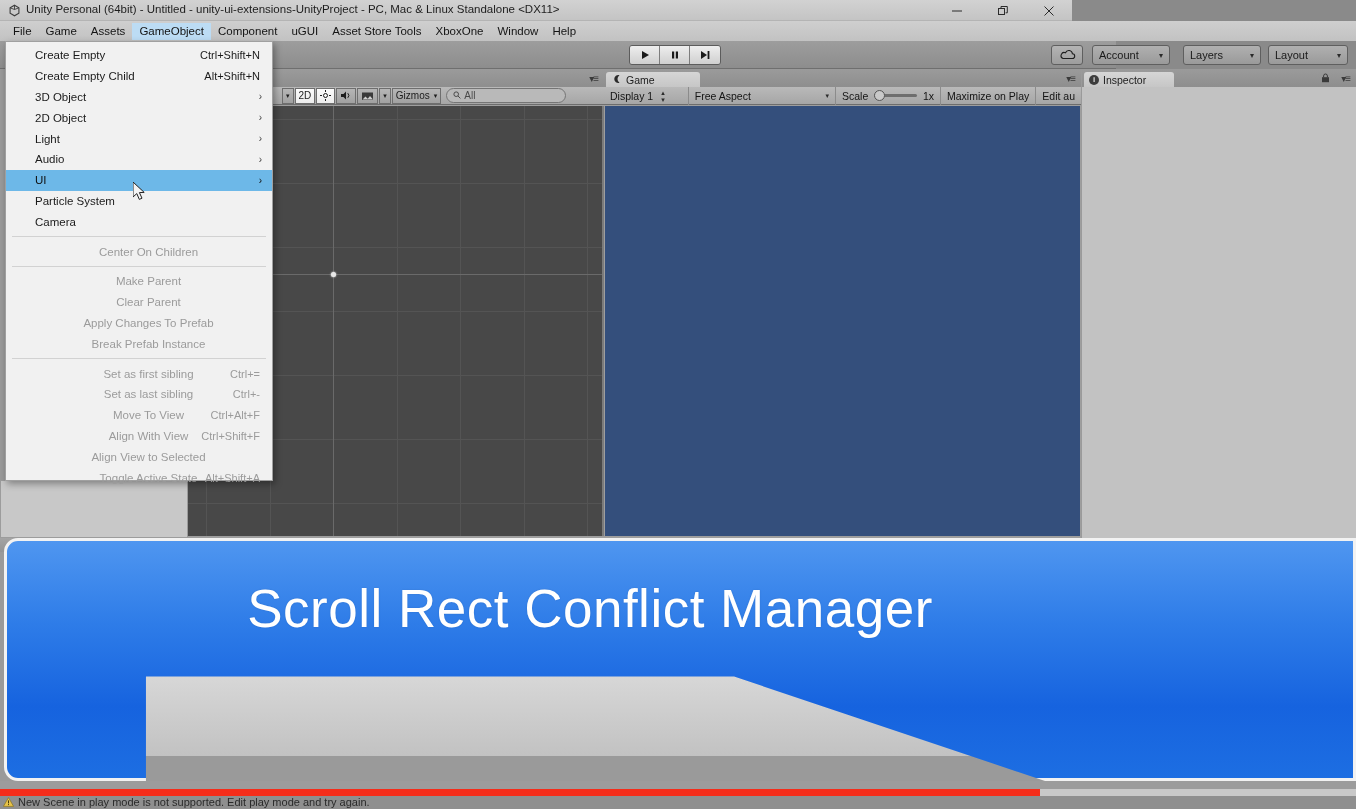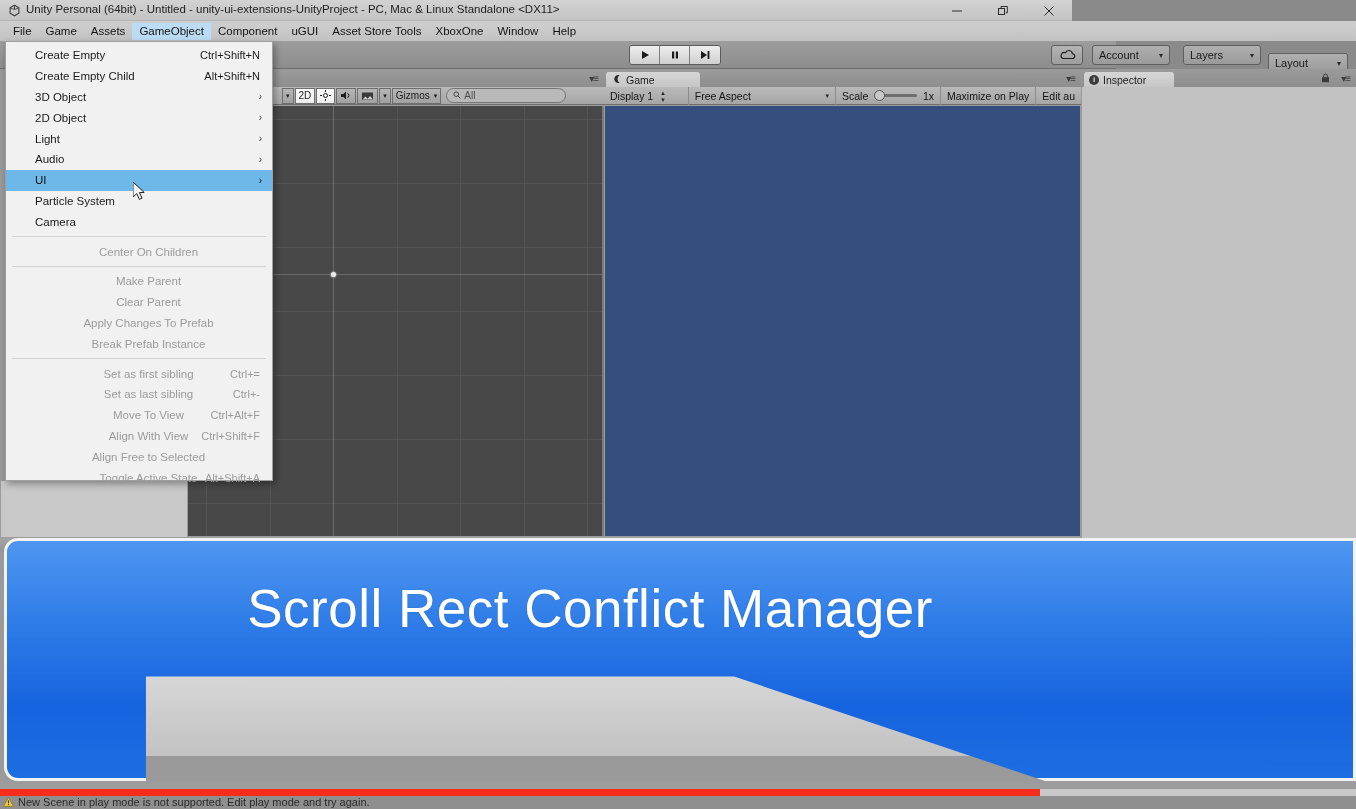--- a/index.html
+++ b/index.html
@@ -82,21 +82,21 @@
     position: absolute; top: 4px; height: 20px;
     background: linear-gradient(#b0b0b0, #9a9a9a);
     border: 1px solid #5f5f5f; border-radius: 3px;
     font-size: 11px; color: #1a1a1a;
     display: flex; align-items: center; padding: 0 6px;
   }
   .tb-drop .lbl { flex: 1; }
   .tb-drop .arw { margin-left: 6px; font-size: 8px; color: #2a2a2a; }
   #tb-account { left: 1092px; width: 78px; }
   #tb-layers  { left: 1183px; width: 78px; }
-  #tb-layout  { left: 1268px; width: 80px; margin-top: 8px; }
+  #tb-layout  { left: 1268px; width: 80px; }
 
   
   .editor-body {
     position: absolute; left: 0; top: 69px; width: 1356px; height: 712px;
     background: #9a9a9a;
   }
 
   
   .scene-panel {
     position: absolute; left: 186px; top: 70px;
@@ -615,21 +615,21 @@
       </div>
       <div class="gomenu-row disabled">
         <span>Move To View</span>
         <span class="sc">Ctrl+Alt+F</span>
       </div>
       <div class="gomenu-row disabled">
         <span>Align With View</span>
         <span class="sc">Ctrl+Shift+F</span>
       </div>
       <div class="gomenu-row disabled">
-        <span>Align Free to Selected</span>
+        <span>Align View to Selected</span>
       </div>
       <div class="gomenu-row disabled">
         <span>Toggle Active State</span>
         <span class="sc">Alt+Shift+A</span>
       </div>
     </div>
 
   <div class="cursor-arrow">
     <svg width="14" height="20" viewBox="0 0 14 20">
       <polygon points="0,0 0,15 3.8,11.6 6.3,17.4 9,16.2 6.4,10.6 11.2,10.4" fill="#f4f4f4" stroke="#222" stroke-width="1"></polygon>

